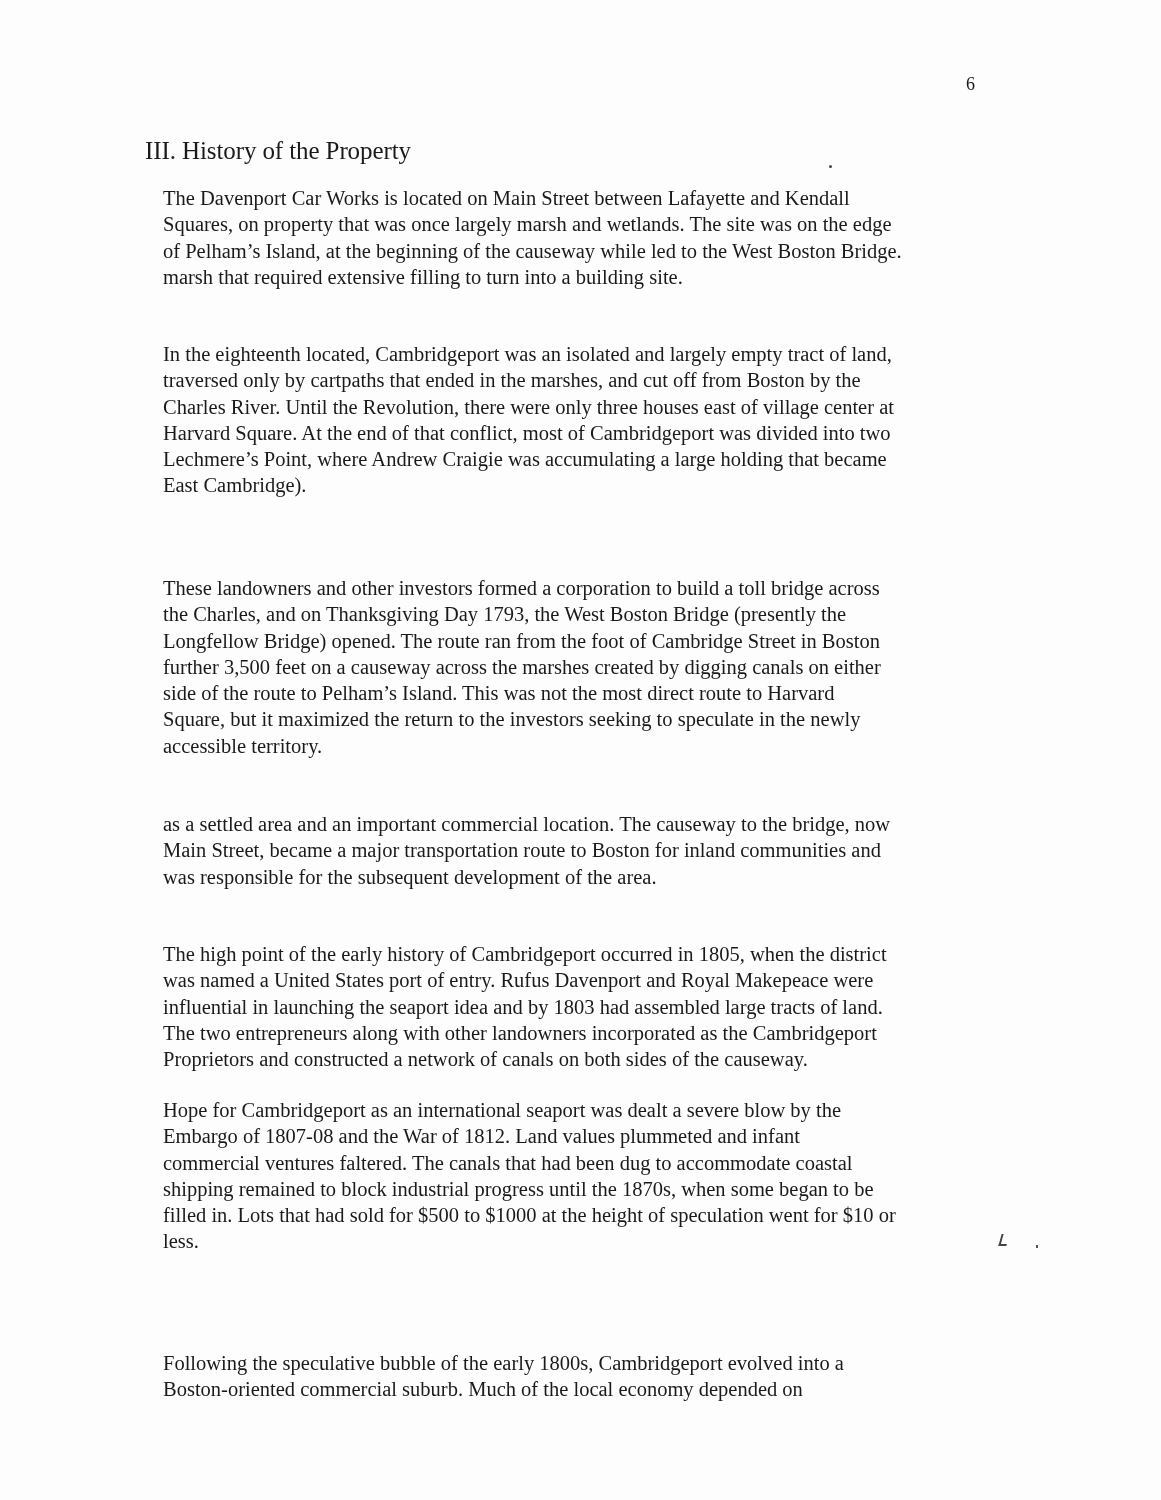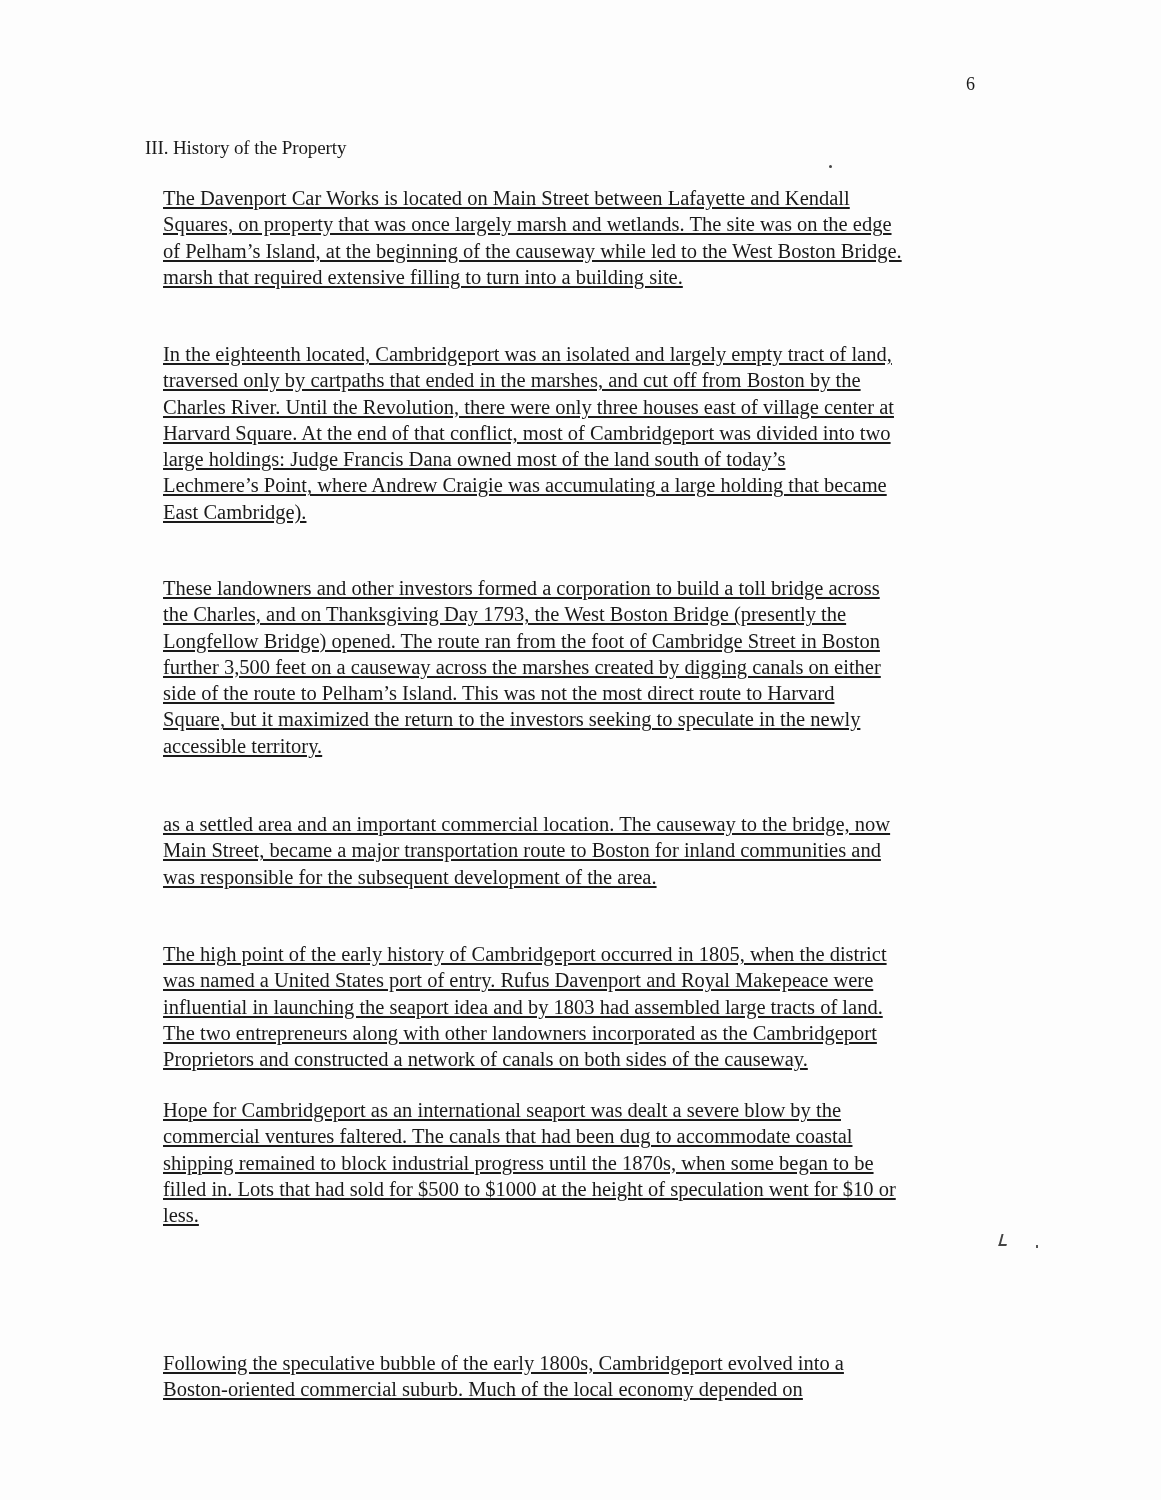--- a/index.html
+++ b/index.html
@@ -4,23 +4,23 @@
   <style>
     html, body { margin: 0; padding: 0; }
     body {
       width: 1161px; height: 1500px; background: #ffffff;
       position: relative; overflow: hidden;
       font-family: "Liberation Serif", "DejaVu Serif", serif;
       color: #1a1a1a;
     }
     .page { position: absolute; left: 0; top: 0; width: 1161px; height: 1500px; background: #fdfdfd; }
     .page-number { position: absolute; left: 966px; top: 74px; font-size: 18px; }
-    .heading { position: absolute; left: 145px; top: 137px; font-size: 19px; letter-spacing: -0.1px; text-align: center; }
+    .heading { position: absolute; left: 145px; top: 137px; font-size: 25px; letter-spacing: -0.1px; text-align: center; }
     .para { position: absolute; left: 163px; width: 840px; font-size: 20.5px; line-height: 26.3px; }
-    .line { display: block; white-space: nowrap; text-decoration: underline; }
+    .line { display: block; white-space: nowrap; }
     .mark { position: absolute; font-size: 12px; color: #333; }
   </style>
 </head>
 <body>
 
 <div class="page">
   <div class="page-number">6</div>
   <div class="heading">III. History of the Property</div>
 
   <div class="para" style="top:185px">
@@ -28,21 +28,20 @@
     <span class="line">Squares, on property that was once largely marsh and wetlands. The site was on the edge</span>
     <span class="line">of Pelham’s Island, at the beginning of the causeway while led to the West Boston Bridge.</span>
     <span class="line">marsh that required extensive filling to turn into a building site.</span>
   </div>
 
   <div class="para" style="top:341px">
     <span class="line">In the eighteenth located, Cambridgeport was an isolated and largely empty tract of land,</span>
     <span class="line">traversed only by cartpaths that ended in the marshes, and cut off from Boston by the</span>
     <span class="line">Charles River. Until the Revolution, there were only three houses east of village center at</span>
     <span class="line">Harvard Square. At the end of that conflict, most of Cambridgeport was divided into two</span>
-    <span class="line">large holdings: Judge Francis Dana owned most of the land south of today’s</span>
     <span class="line">Lechmere’s Point, where Andrew Craigie was accumulating a large holding that became</span>
     <span class="line">East Cambridge).</span>
   </div>
 
   <div class="para" style="top:575px">
     <span class="line">These landowners and other investors formed a corporation to build a toll bridge across</span>
     <span class="line">the Charles, and on Thanksgiving Day 1793, the West Boston Bridge (presently the</span>
     <span class="line">Longfellow Bridge) opened. The route ran from the foot of Cambridge Street in Boston</span>
     <span class="line">further 3,500 feet on a causeway across the marshes created by digging canals on either</span>
     <span class="line">side of the route to Pelham’s Island. This was not the most direct route to Harvard</span>
@@ -59,20 +58,21 @@
   <div class="para" style="top:941px">
     <span class="line">The high point of the early history of Cambridgeport occurred in 1805, when the district</span>
     <span class="line">was named a United States port of entry. Rufus Davenport and Royal Makepeace were</span>
     <span class="line">influential in launching the seaport idea and by 1803 had assembled large tracts of land.</span>
     <span class="line">The two entrepreneurs along with other landowners incorporated as the Cambridgeport</span>
     <span class="line">Proprietors and constructed a network of canals on both sides of the causeway.</span>
   </div>
 
   <div class="para" style="top:1097px">
     <span class="line">Hope for Cambridgeport as an international seaport was dealt a severe blow by the</span>
+    <span class="line">Embargo of 1807-08 and the War of 1812. Land values plummeted and infant</span>
     <span class="line">commercial ventures faltered. The canals that had been dug to accommodate coastal</span>
     <span class="line">shipping remained to block industrial progress until the 1870s, when some began to be</span>
     <span class="line">filled in. Lots that had sold for $500 to $1000 at the height of speculation went for $10 or</span>
     <span class="line">less.</span>
   </div>
 
   <div class="para" style="top:1350px">
     <span class="line">Following the speculative bubble of the early 1800s, Cambridgeport evolved into a</span>
     <span class="line">Boston-oriented commercial suburb. Much of the local economy depended on</span>
   </div>

